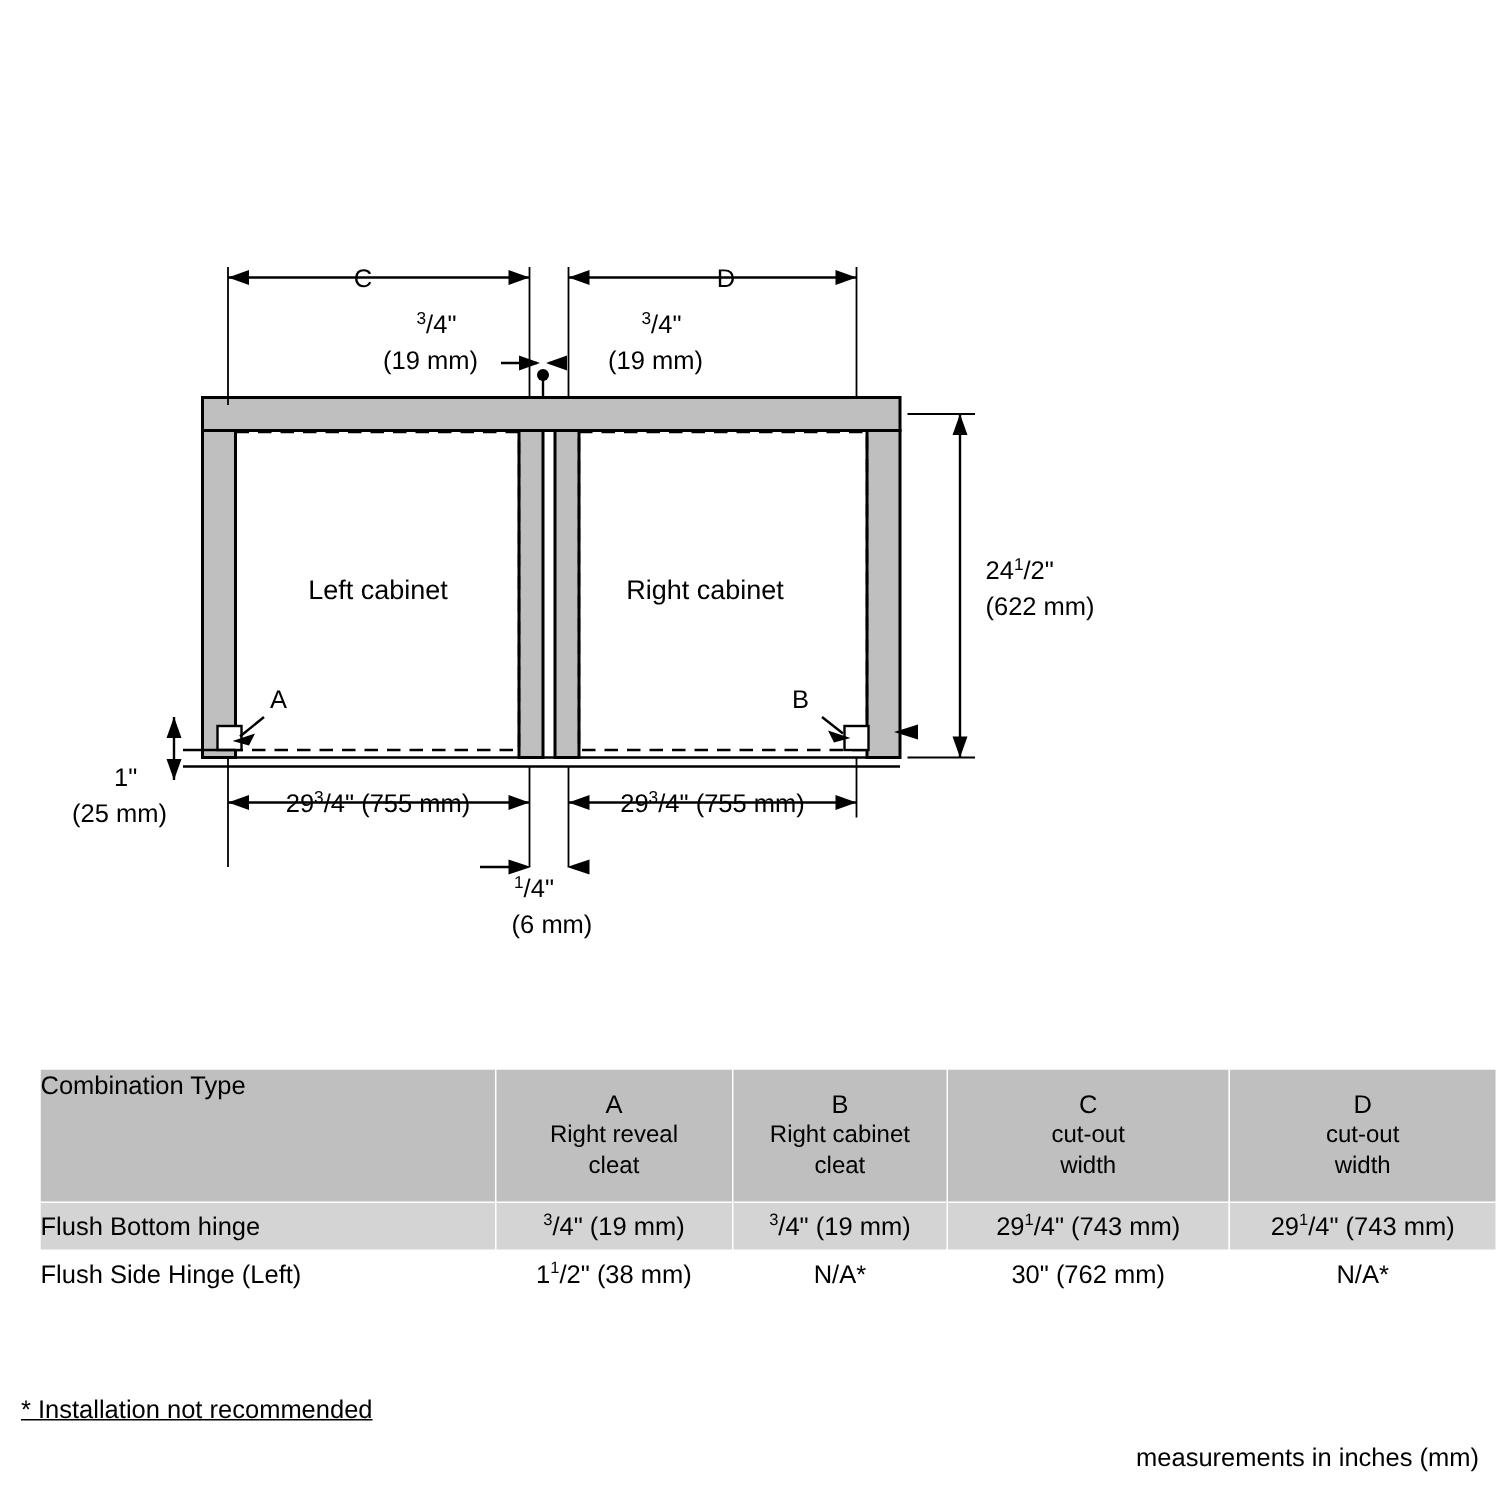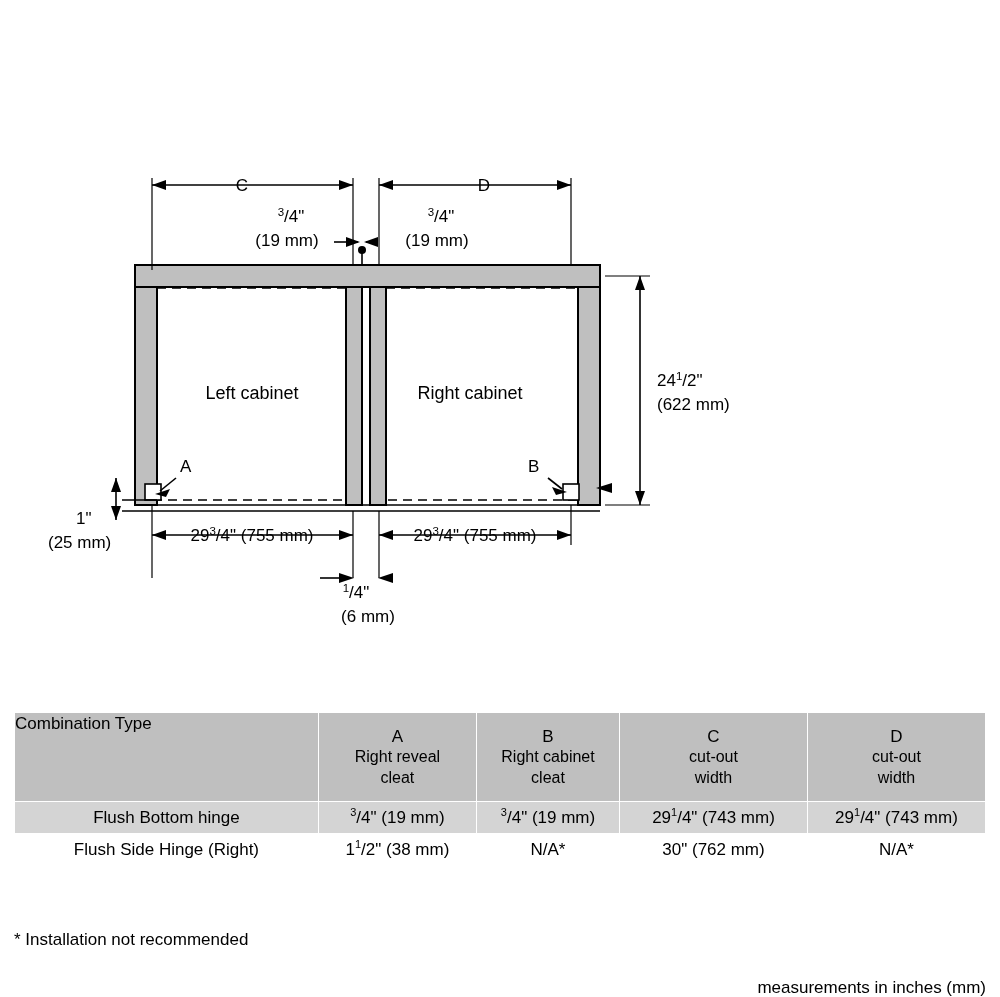--- a/index.html
+++ b/index.html
@@ -32,21 +32,21 @@
   }
   .lbl-big {
     font-size: 18px;
   }
   .frac-num {
     font-size: 11.5px;
   }
   
   #spec-table {
     position: absolute;
-    left: 14px;
+    left: 26px;
     top: 712px;
     width: 972px;
     border-collapse: collapse;
     font-family: "Liberation Sans", sans-serif;
     font-size: 17px;
   }
   #spec-table td, #spec-table th {
     border: 1px solid #ffffff;
     padding: 0;
     margin: 0;
@@ -74,21 +74,21 @@
     font-size: 16px;
   }
   .row-cell {
     height: 31px;
     text-align: center;
     vertical-align: middle;
     font-size: 17px;
     white-space: nowrap;
   }
   .row-cell.left {
-    text-align: center;
+    text-align: left;
     padding-left: 10px;
   }
   .shade {
     background: #d4d4d4;
   }
   .white {
     background: #ffffff;
   }
   .col-type { width: 305px; }
   .col-a { width: 158px; }
@@ -98,27 +98,27 @@
   sup.f {
     font-size: 11px;
     vertical-align: super;
     line-height: 0;
   }
   #footnote {
     position: absolute;
     left: 14px;
     top: 930px;
     font-size: 17px;
+    text-decoration: underline;
   }
   #units-note {
     position: absolute;
     right: 14px;
     top: 962px;
     font-size: 17px;
-    margin-top: 16px;
   }
 </style>
 </head>
 <body>
 
 <div id="diagram-wrap">
   <svg class="diagram" width="1000" height="690" viewBox="0 0 1000 690" xmlns="http://www.w3.org/2000/svg">
 
     <rect x="135" y="265" width="465" height="22" fill="#bfbfbf" stroke="#000000" stroke-width="2"></rect>
 
@@ -284,21 +284,21 @@
   </thead>
   <tbody>
     <tr>
       <td class="row-cell left shade">Flush Bottom hinge</td>
       <td class="row-cell shade"><sup class="f">3</sup>/4" (19 mm)</td>
       <td class="row-cell shade"><sup class="f">3</sup>/4" (19 mm)</td>
       <td class="row-cell shade">29<sup class="f">1</sup>/4" (743 mm)</td>
       <td class="row-cell shade">29<sup class="f">1</sup>/4" (743 mm)</td>
     </tr>
     <tr>
-      <td class="row-cell left white">Flush Side Hinge (Right)</td>
+      <td class="row-cell left white">Flush Side Hinge (Left)</td>
       <td class="row-cell white">1<sup class="f">1</sup>/2" (38 mm)</td>
       <td class="row-cell white">N/A*</td>
       <td class="row-cell white">30" (762 mm)</td>
       <td class="row-cell white">N/A*</td>
     </tr>
   </tbody>
 </table>
 
 <div id="footnote">* Installation not recommended</div>
 <div id="units-note">measurements in inches (mm)</div>

